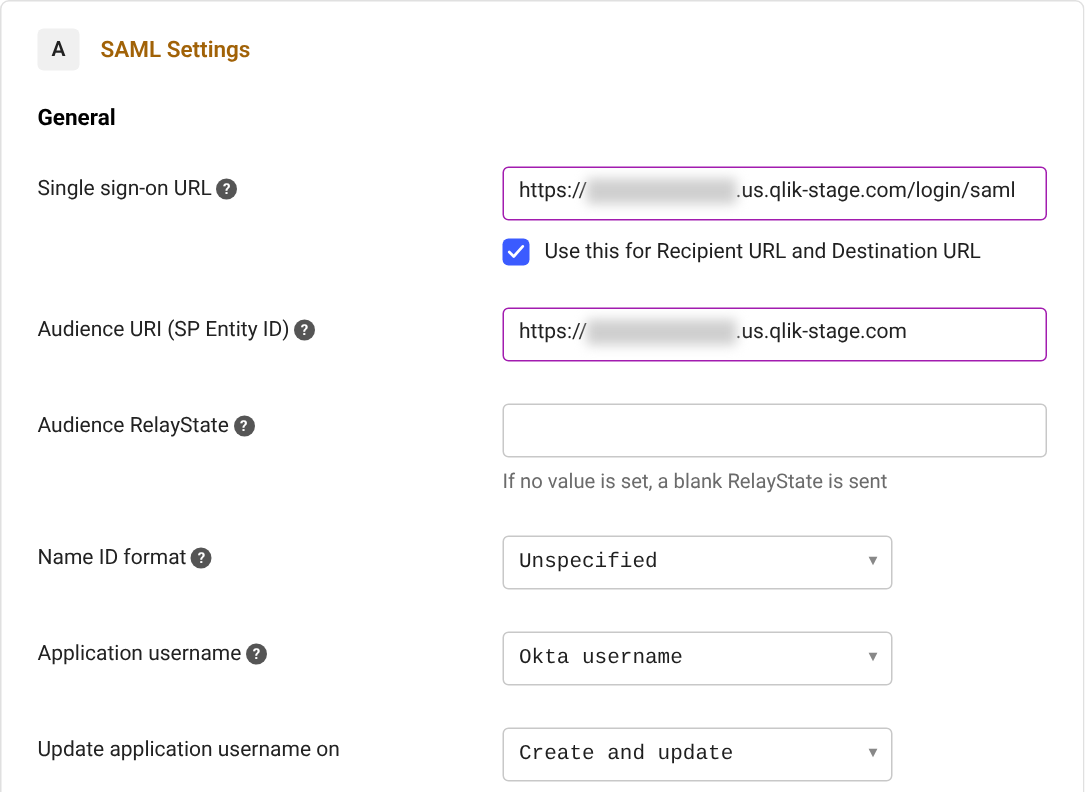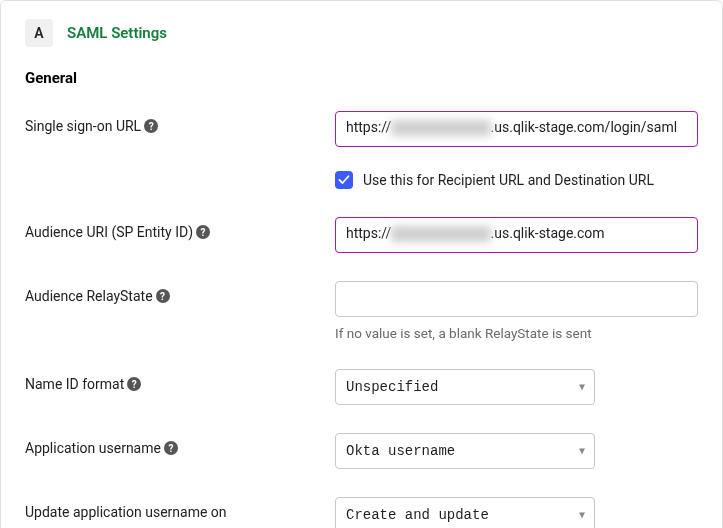--- a/index.html
+++ b/index.html
@@ -31,21 +31,21 @@
     display: flex;
     align-items: center;
     justify-content: center;
     font-weight: 600;
     font-size: 14px;
     color: #222;
   }
   .panel-title {
     font-weight: 600;
     font-size: 15px;
-    color: #15803d;
+    color: #a16207;
   }
   .section-title {
     font-weight: 700;
     font-size: 15px;
     color: #000000;
     margin-bottom: 24px;
   }
   .form-row {
     display: flex;
     align-items: flex-start;
@@ -111,21 +111,21 @@
     top: 50%;
     transform: translateY(-50%);
     pointer-events: none;
     color: #888;
     font-size: 10px;
   }
   .checkbox-row {
     display: flex;
     align-items: center;
     gap: 10px;
-    margin-top: 24px;
+    margin-top: 12px;
     font-size: 14px;
   }
   .checkbox {
     width: 18px;
     height: 18px;
     border-radius: 4px;
     background: #3b5bff;
     display: inline-flex;
     align-items: center;
     justify-content: center;

